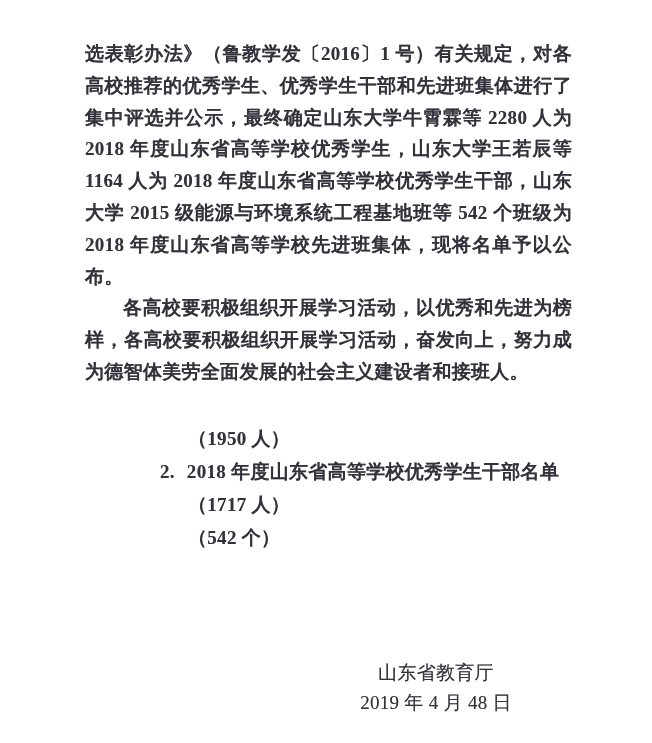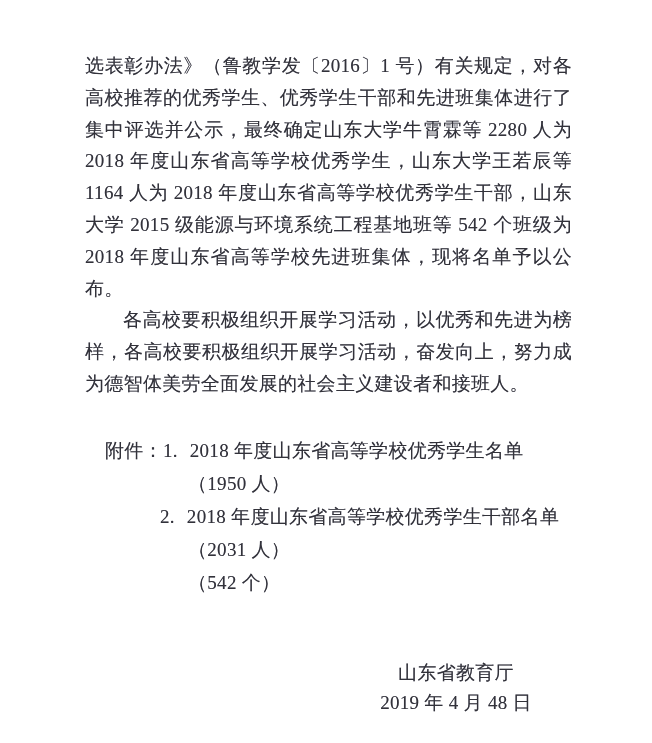--- a/index.html
+++ b/index.html
@@ -17,22 +17,23 @@
   .page {
     position: relative;
     width: 652px;
     height: 743px;
     background: #ffffff;
     overflow: hidden;
   }
   .content {
     position: absolute;
     left: 85px;
-    top: 50px;
+    top: 38px;
     width: 487px;
+    font-weight: bold;
   }
   .para {
     margin: 0;
     font-size: 19px;
     line-height: 31.8px;
     text-align: justify;
     letter-spacing: 0.3px;
     text-shadow: 0 0 0.5px rgba(45,45,70,0.45);
   }
   .para.indent {
@@ -45,21 +46,21 @@
     letter-spacing: 0.3px;
     text-shadow: 0 0 0.5px rgba(45,45,70,0.45);
   }
   .att-first { padding-left: 20px; }
   .att-cont  { padding-left: 75px; }
   .att-count { padding-left: 103px; }
   .att-num   { margin-right: 12px; }
   .att-label { margin-right: 0px; }
   .signature {
     position: absolute;
-    left: 350px;
+    left: 330px;
     top: 658px;
     width: 212px;
     text-align: center;
     font-size: 19px;
     line-height: 30px;
     letter-spacing: 0.3px;
     text-shadow: 0 0 0.5px rgba(45,45,70,0.45);
   }
   .signature .issuer { margin: 0; }
   .signature .date   { margin: 0; }
@@ -70,29 +71,26 @@
 <div class="page">
 
   <div class="content">
 
     <p class="para">选表彰办法》（鲁教学发〔2016〕1 号）有关规定，对各高校推荐的优秀学生、优秀学生干部和先进班集体进行了集中评选并公示，最终确定山东大学牛霄霖等 2280 人为 2018 年度山东省高等学校优秀学生，山东大学王若辰等 1164 人为 2018 年度山东省高等学校优秀学生干部，山东大学 2015 级能源与环境系统工程基地班等 542 个班级为 2018 年度山东省高等学校先进班集体，现将名单予以公布。</p>
 
     <p class="para indent">各高校要积极组织开展学习活动，以优秀和先进为榜样，各高校要积极组织开展学习活动，奋发向上，努力成为德智体美劳全面发展的社会主义建设者和接班人。</p>
 
     <div class="attachments">
 
-      <div class="att-first">
-        <span class="att-label">附件：</span><span class="att-num">1.</span><span>2018 年度山东省高等学校优秀学生名单</span>
-      </div>
       <div class="att-count">（1950 人）</div>
 
       <div class="att-cont">
         <span class="att-num">2.</span><span>2018 年度山东省高等学校优秀学生干部名单</span>
       </div>
-      <div class="att-count">（2031 人）</div>
+      <div class="att-count">（1717 人）</div>
 
       <div class="att-count">（542 个）</div>
 
     </div>
   </div>
 
   <div class="signature">
     <p class="issuer">山东省教育厅</p>
     <p class="date">2019 年 4 月 48 日</p>
   </div>

